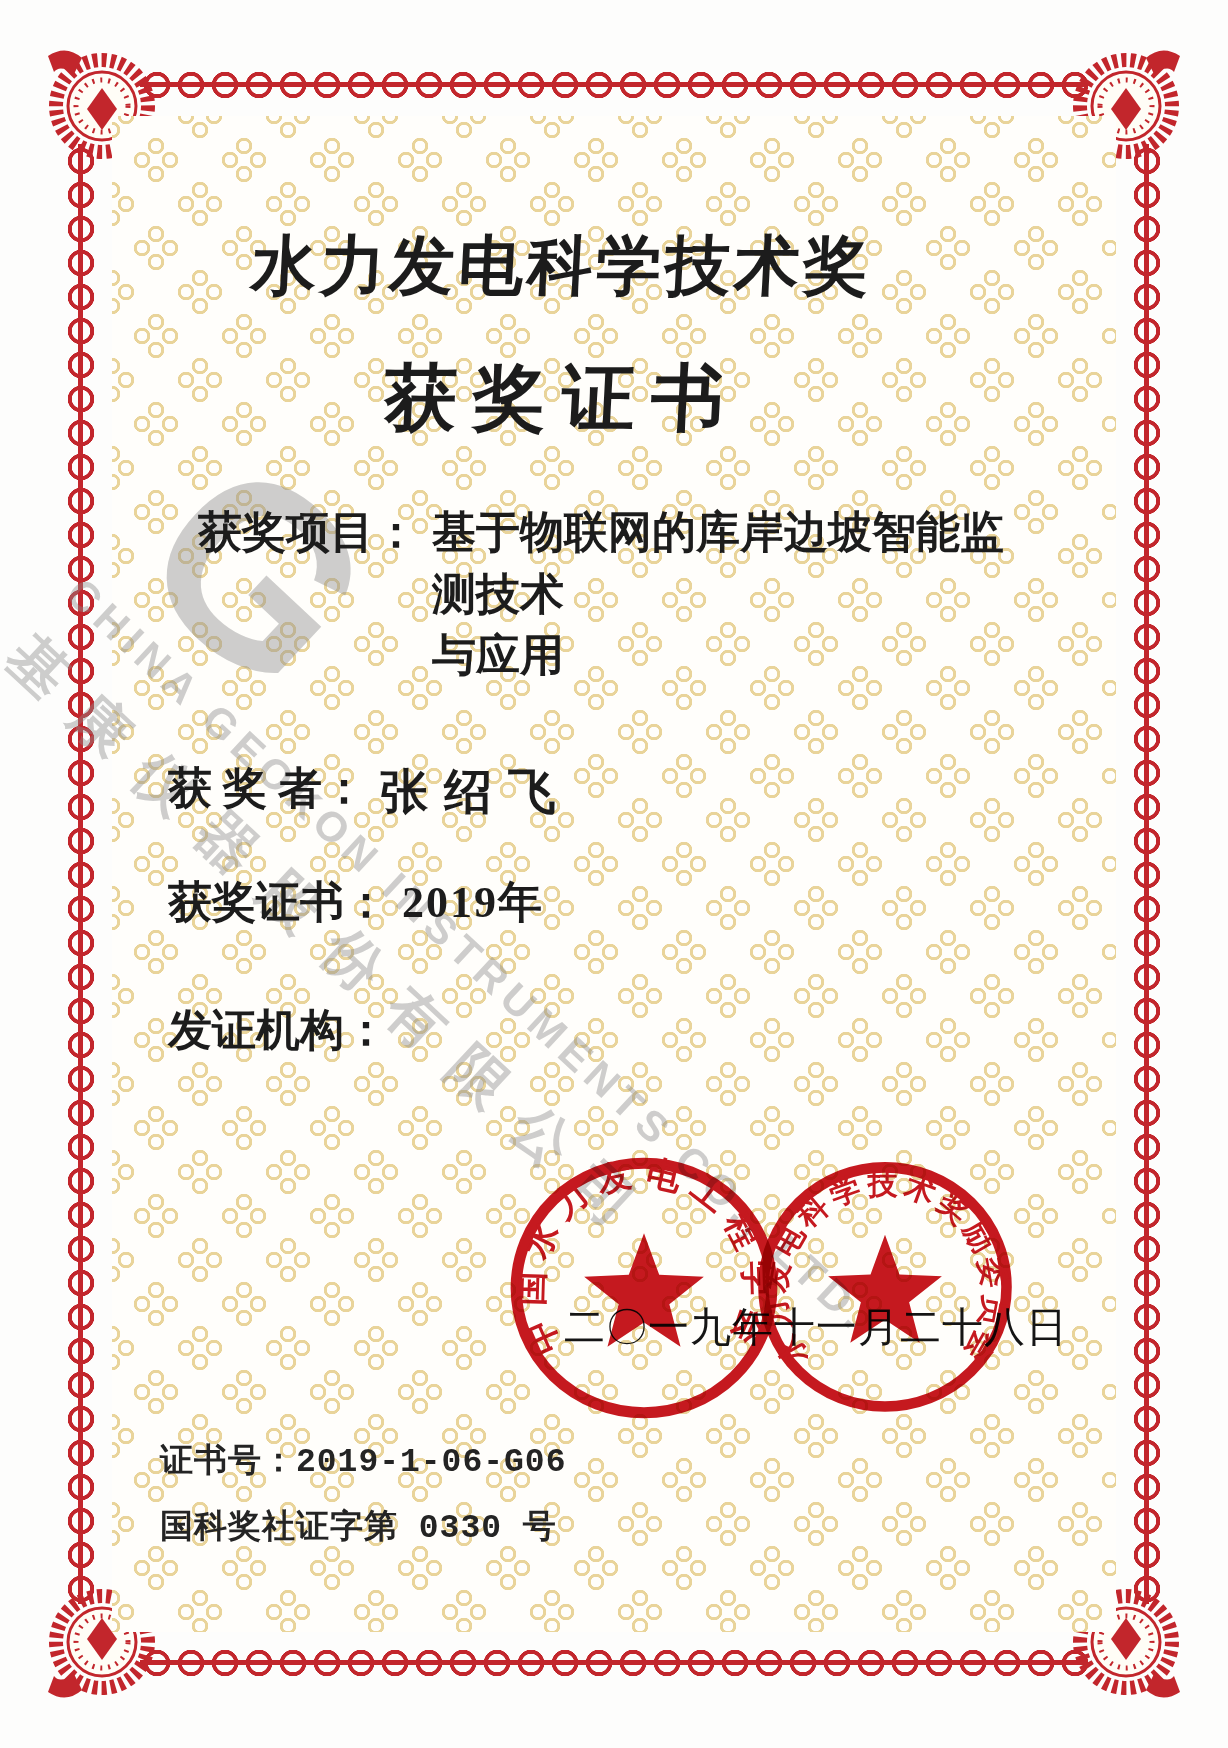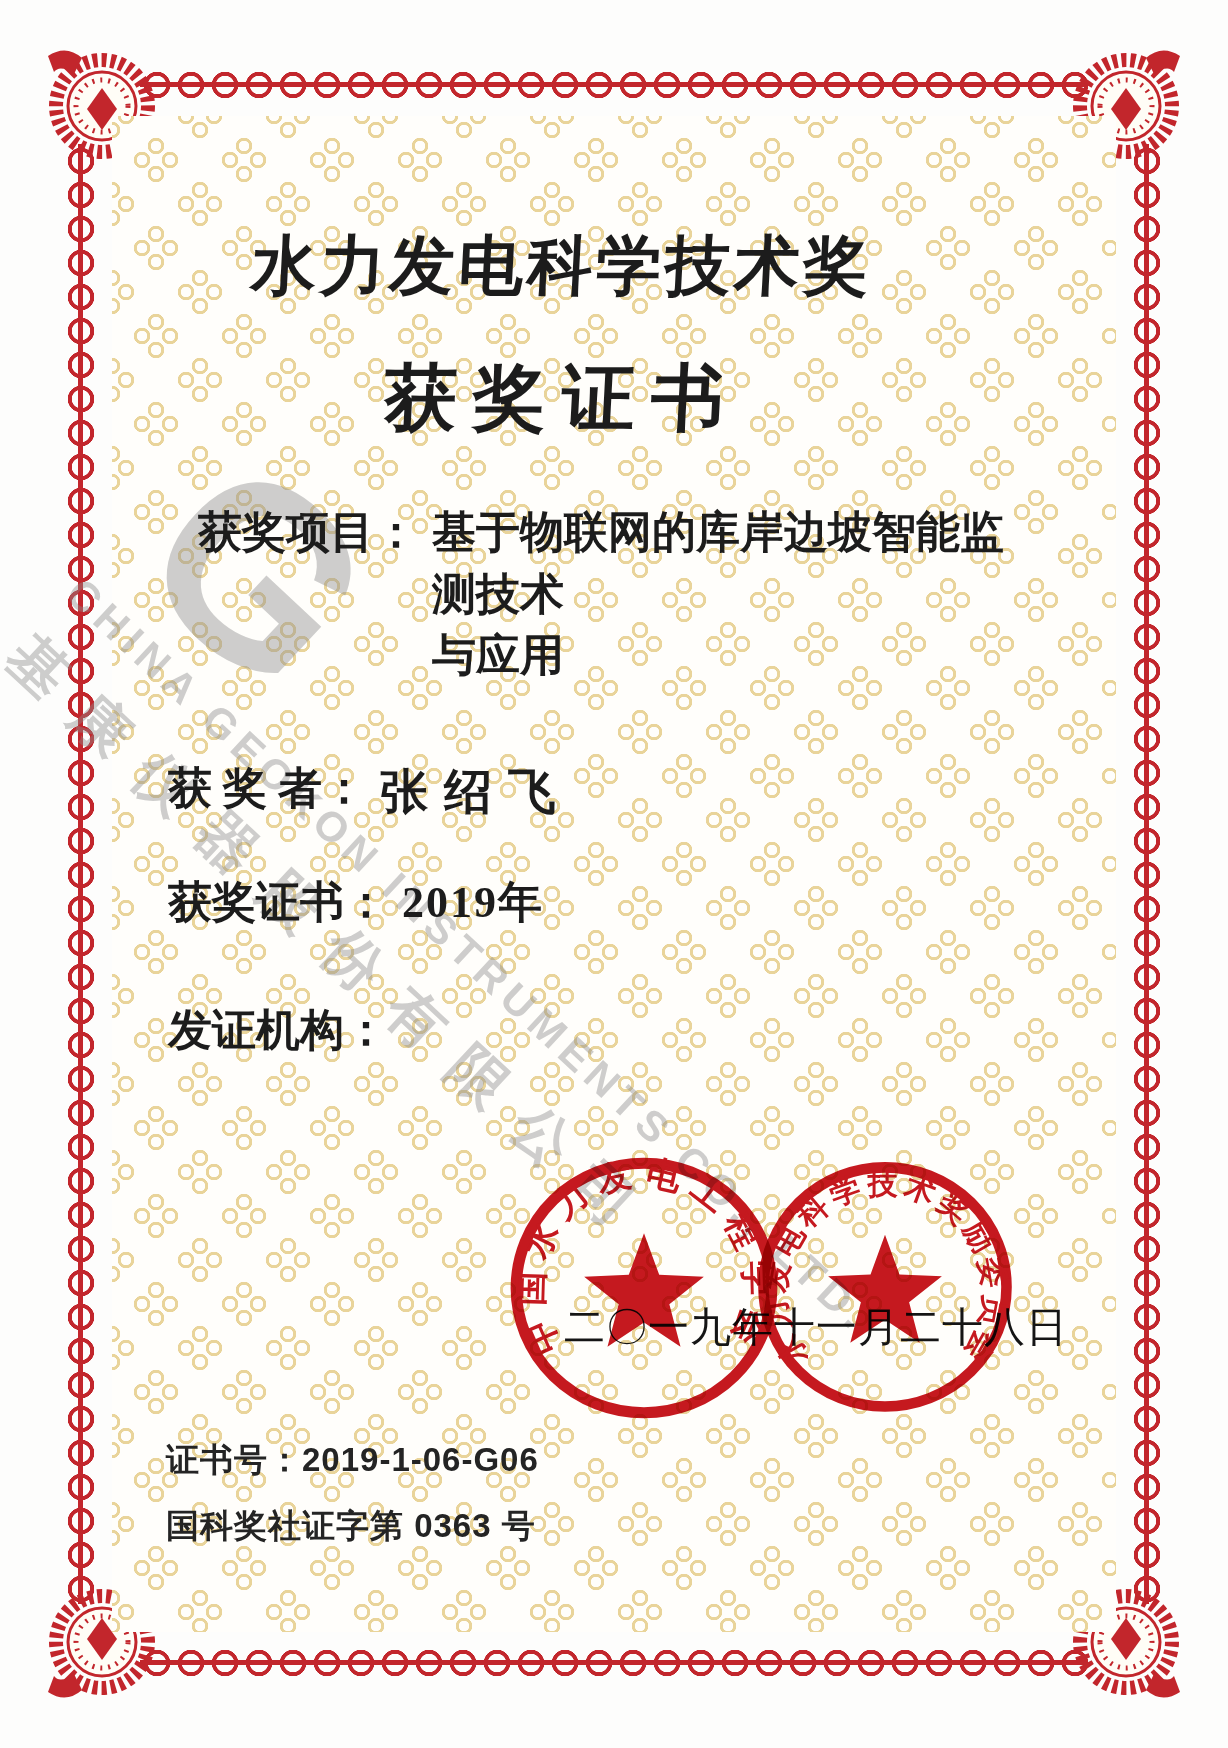--- a/index.html
+++ b/index.html
@@ -67,21 +67,21 @@
   
   .date{left:452px;top:1184px;font-size:41px;font-weight:400;letter-spacing:1px;color:#151515;}
   .seal{position:absolute;z-index:2;mix-blend-mode:multiply;}
   .seal-left{left:390px;top:1028px;} .seal-right{left:638px;top:1034px;}
   .seal-ring{fill:none;stroke:var(--seal-red);stroke-width:11px;}
   .seal-star{fill:var(--seal-red);}
   .seal-text{fill:var(--seal-red);font-weight:700;}
   .seal-text-l{font-size:34px;letter-spacing:10px;}
   .seal-text-r{font-size:31px;letter-spacing:5px;}
   
-  .footer-line{left:54px;font-family:Liberation Sans, sans-serif;
+  .footer-line{left:48px;font-family:Liberation Mono, monospace;
     font-size:33px;font-weight:700;color:#242424;letter-spacing:1px;}
   .f-certno{top:1322px;} .f-regno{top:1388px;}
 </style>
 </head>
 <body>
 
 <div class="page">
 
   <div class="frame">
     <div class="edge edge-h edge-top"></div>
@@ -163,16 +163,16 @@
           <path id="arcR" d="M 64 218 A 103 103 0 1 1 216 218" fill="none"></path>
         </defs>
       <ellipse class="seal-ring" cx="140" cy="142" rx="126" ry="124"></ellipse>
       <path class="seal-star" d="M140,88 L155,129 L199,131 L165,158 L176,200 L140,176 L104,200 L115,158 L81,131 L125,129 Z"></path>
       <text class="seal-text seal-text-r"><textPath href="#arcR" startOffset="50%" text-anchor="middle">水力发电科学技术奖励委员会</textPath></text>
     </svg>
 
     <div class="abs footer-line f-certno">
       <span>证书号：</span><span>2019-1-06-G06</span>
     </div>
-    <div class="abs footer-line f-regno">国科奖社证字第 0363 号</div>
+    <div class="abs footer-line f-regno">国科奖社证字第 0330 号</div>
 
   </div>
 </div>
 
 </body></html>

